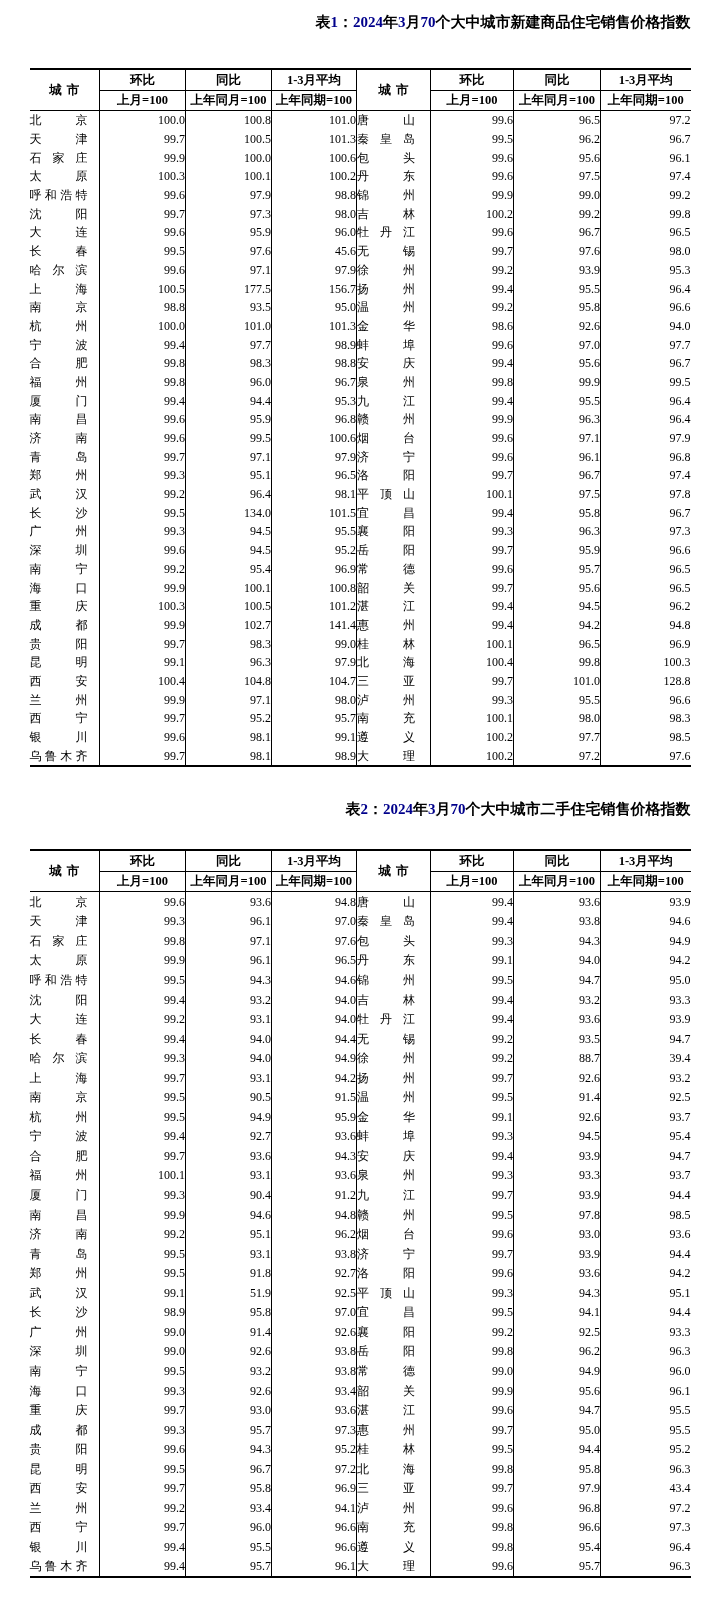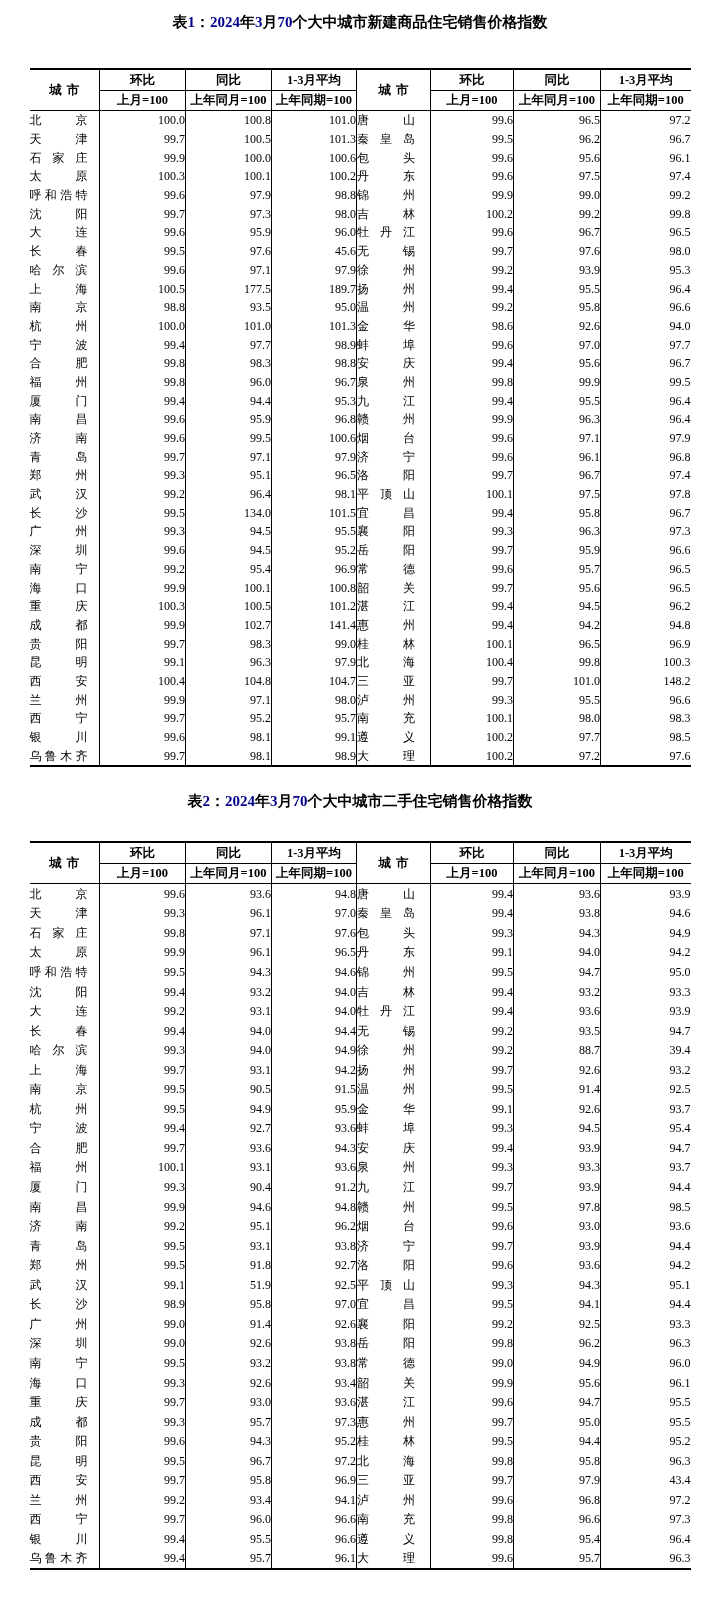--- a/index.html
+++ b/index.html
@@ -14,27 +14,27 @@
     padding-top: 12px;
     box-sizing: border-box;
   }
   .page {
     width: 661px;
     margin: 0 auto;
   }
   h2.cn-title {
     font-size: 15px;
     font-weight: bold;
-    text-align: center;
+    text-align: right;
     line-height: 21px;
     color: #000000;
   }
   h2.cn-title .num { color: #00008b; }
   .title-1 { margin: 0 0 35px 0; }
-  .title-2 { margin: 24px 0 29px 0; }
+  .title-2 { margin: 32px 0 29px 0; }
 
   table.idx {
     width: 661px;
     border-collapse: collapse;
     table-layout: fixed;
     border-top: 2.5px solid #000;
     border-bottom: 2.5px solid #000;
     font-size: 12px;
   }
   table.idx th, table.idx td {
@@ -193,21 +193,21 @@
           <td class="val">97.9</td>
           <td class="city"><span class="city-name">徐州</span></td>
           <td class="val">99.2</td>
           <td class="val">93.9</td>
           <td class="val outer-r">95.3</td>
         </tr>
         <tr>
           <td class="city outer-l"><span class="city-name">上海</span></td>
           <td class="val">100.5</td>
           <td class="val">177.5</td>
-          <td class="val">189.7</td>
+          <td class="val">156.7</td>
           <td class="city"><span class="city-name">扬州</span></td>
           <td class="val">99.4</td>
           <td class="val">95.5</td>
           <td class="val outer-r">96.4</td>
         </tr>
         <tr>
           <td class="city outer-l"><span class="city-name">南京</span></td>
           <td class="val">98.8</td>
           <td class="val">93.5</td>
           <td class="val">95.0</td>
@@ -407,21 +407,21 @@
           <td class="val outer-r">100.3</td>
         </tr>
         <tr>
           <td class="city outer-l"><span class="city-name">西安</span></td>
           <td class="val">100.4</td>
           <td class="val">104.8</td>
           <td class="val">104.7</td>
           <td class="city"><span class="city-name">三亚</span></td>
           <td class="val">99.7</td>
           <td class="val">101.0</td>
-          <td class="val outer-r">148.2</td>
+          <td class="val outer-r">128.8</td>
         </tr>
         <tr>
           <td class="city outer-l"><span class="city-name">兰州</span></td>
           <td class="val">99.9</td>
           <td class="val">97.1</td>
           <td class="val">98.0</td>
           <td class="city"><span class="city-name">泸州</span></td>
           <td class="val">99.3</td>
           <td class="val">95.5</td>
           <td class="val outer-r">96.6</td>

